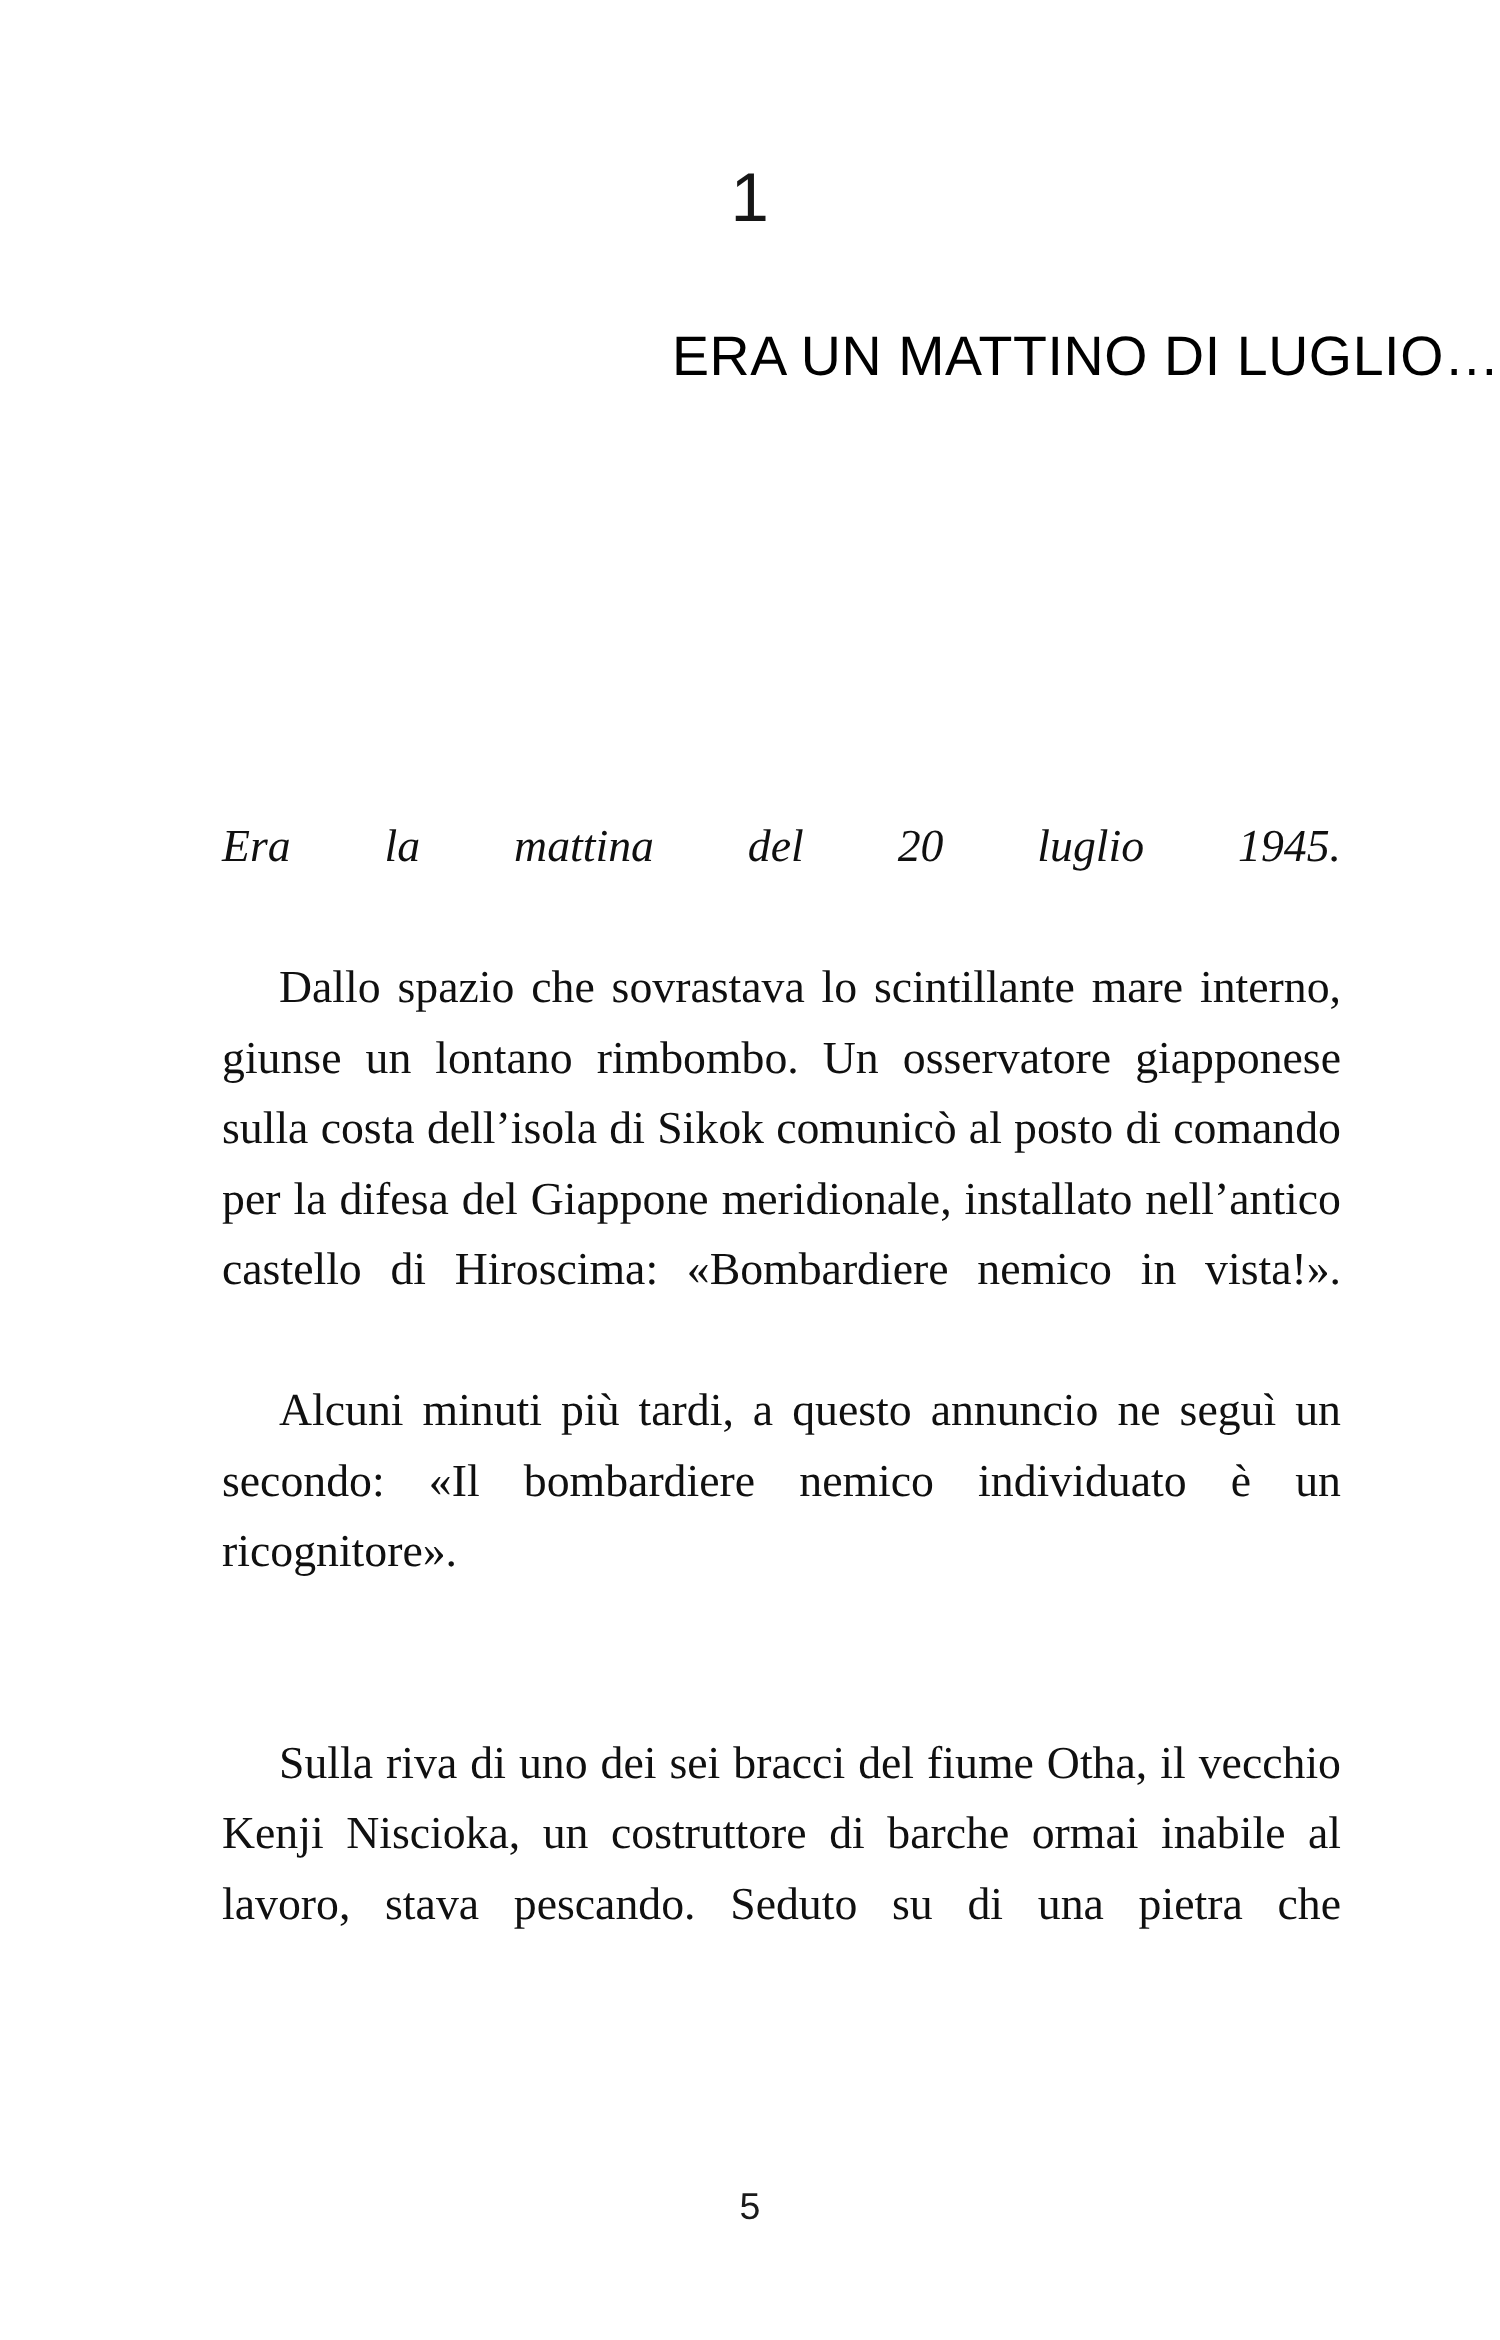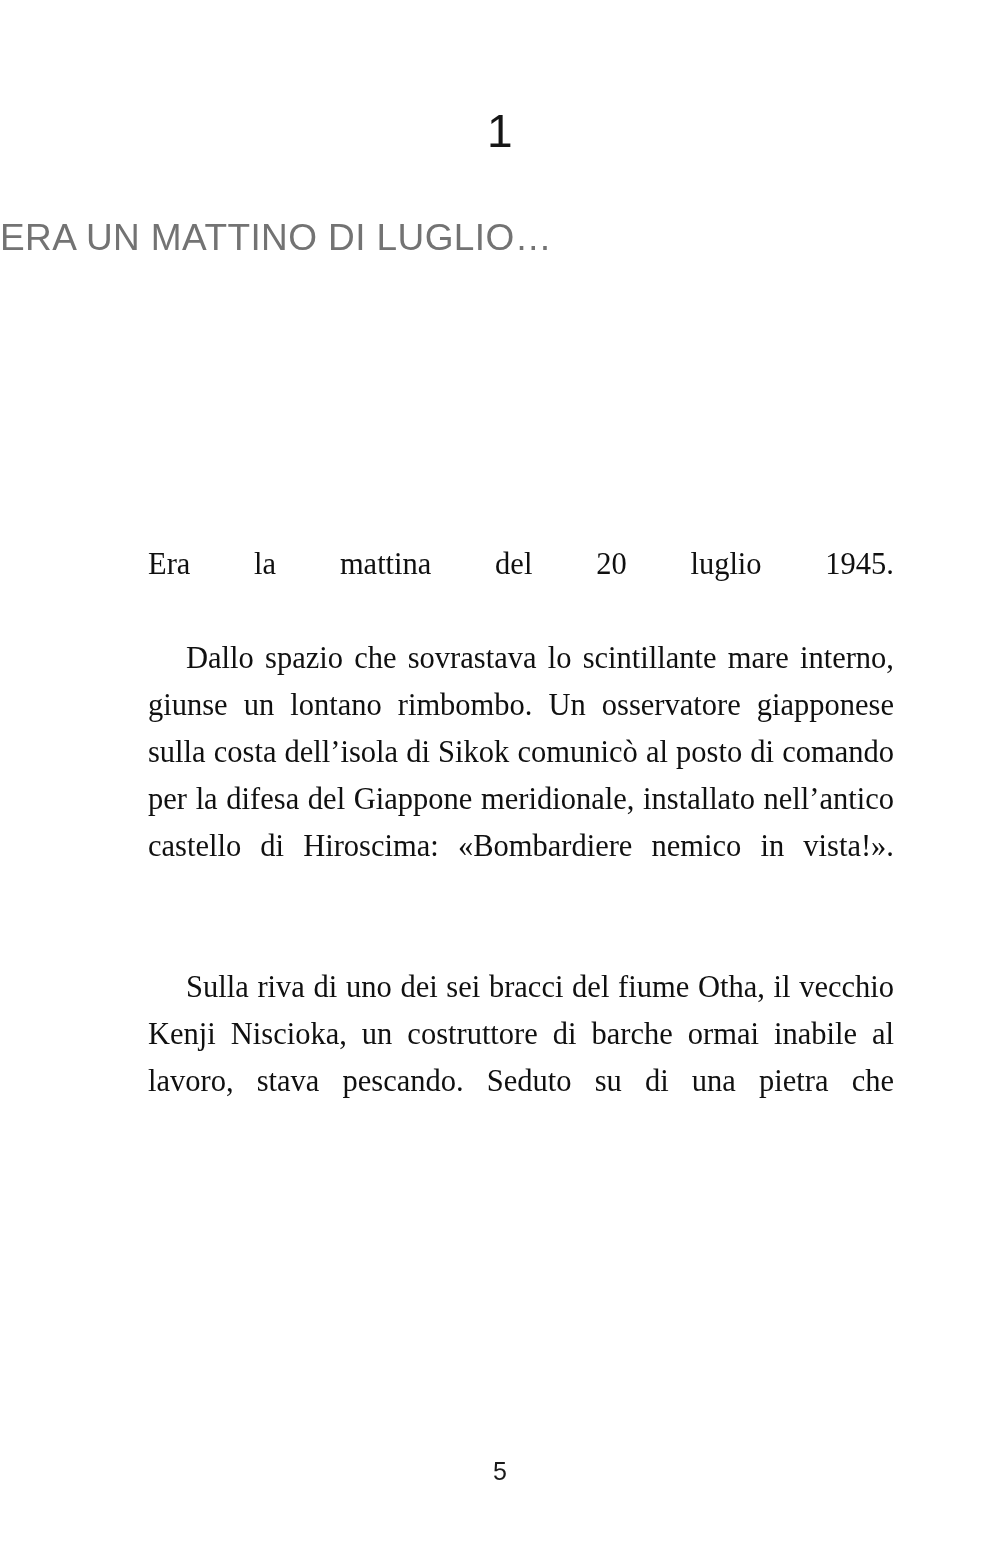--- a/index.html
+++ b/index.html
@@ -31,26 +31,26 @@
     color: #161616;
     letter-spacing: 0.5px;
   }
 
   
   .chapter-title {
     position: absolute;
     top: 218px;
     left: 0;
     width: 1000px;
-    text-align: left;
+    text-align: right;
     font-family: "Liberation Sans", sans-serif;
     font-weight: 300;
     font-size: 37px;
     line-height: 1.1;
-    color: #737373;
+    color: #000000;
     letter-spacing: 0.4px;
     white-space: nowrap;
   }
 
   
   .body-text {
     position: absolute;
     top: 541px;
     left: 148px;
     width: 746px;
@@ -65,20 +65,21 @@
   }
 
   .body-text p {
     margin: 0;
     text-indent: 38px;
     text-align: justify;
   }
 
   .body-text p.no-indent {
     text-indent: 0;
+    font-style: italic;
   }
 
   .body-text p.space-before {
     margin-top: 47px;
   }
 
   
   .body-text p:after {
     content: "";
     display: inline-block;
@@ -104,18 +105,19 @@
 
 <div class="page">
 
   <div class="chapter-number">1</div>
 
   <div class="chapter-title">ERA UN MATTINO DI LUGLIO…</div>
 
   <div class="body-text" id="body-text">
       <p class="no-indent">Era la mattina del 20 luglio 1945.</p>
       <p>Dallo spazio che sovrastava lo scintillante mare interno, giunse un lontano rimbombo. Un osservatore giapponese sulla costa dell’isola di Sikok comunicò al posto di comando per la difesa del Giappone meridionale, installato nell’antico castello di Hiroscima: «Bombardiere nemico in vista!».</p>
+      <p>Alcuni minuti più tardi, a questo annuncio ne seguì un secondo: «Il bombardiere nemico individuato è un ricognitore».</p>
       <p class="space-before">Sulla riva di uno dei sei bracci del fiume Otha, il vecchio Kenji Niscioka, un costruttore di barche ormai inabile al lavoro, stava pescando. Seduto su di una pietra che</p>
     </div>
 
   <div class="folio">5</div>
 
 </div>
 
 </body></html>

